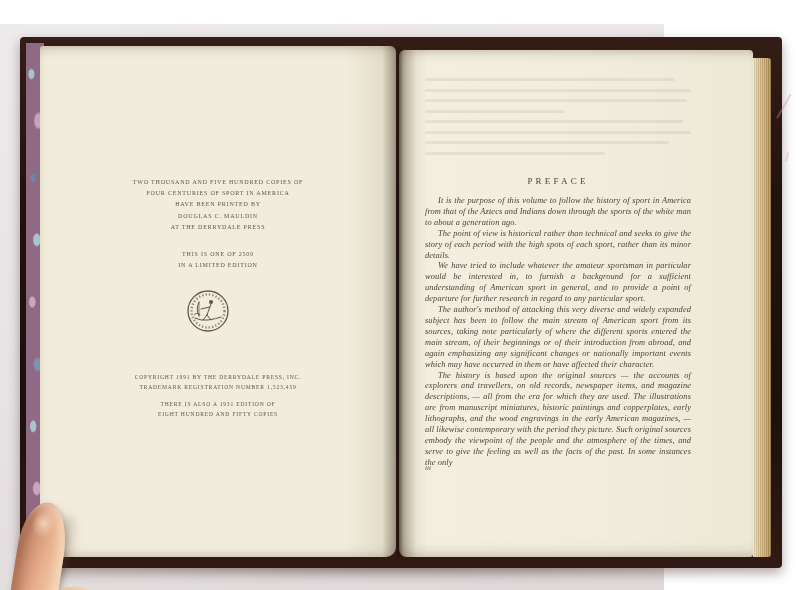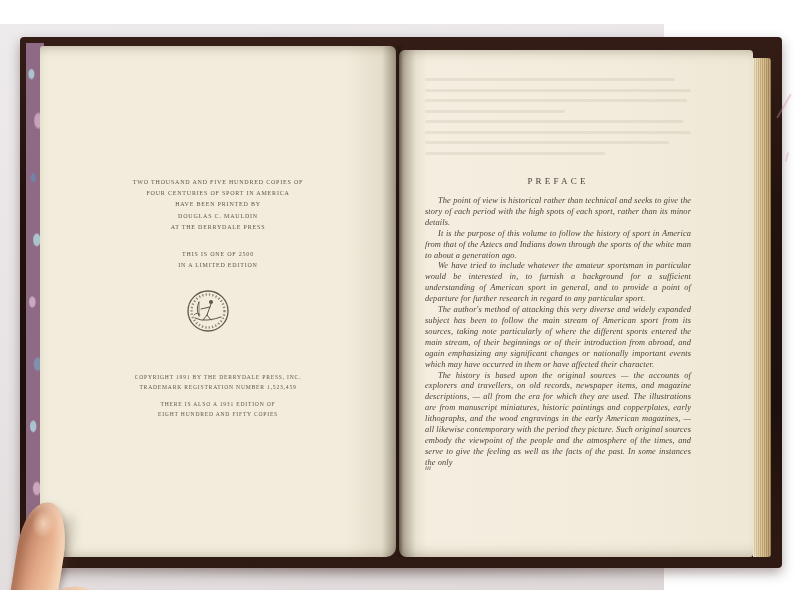--- a/index.html
+++ b/index.html
@@ -147,22 +147,22 @@
       <div class="gl" style="width:266px"></div>
       <div class="gl" style="width:262px"></div>
       <div class="gl" style="width:140px"></div>
       <div class="gl" style="width:258px"></div>
       <div class="gl" style="width:266px"></div>
       <div class="gl" style="width:244px"></div>
       <div class="gl" style="width:180px"></div>
     </div>
     <div class="abs rp-head">PREFACE</div>
     <div class="abs rp-body">
+      <p>It is the purpose of this volume to follow the history of sport in America from that of the Aztecs and Indians down through the sports of the white man to about a generation ago.</p>
       <p>The point of view is historical rather than technical and seeks to give the story of each period with the high spots of each sport, rather than its minor details.</p>
-      <p>It is the purpose of this volume to follow the history of sport in America from that of the Aztecs and Indians down through the sports of the white man to about a generation ago.</p>
       <p>We have tried to include whatever the amateur sportsman in particular would be interested in, to furnish a background for a sufficient understanding of American sport in general, and to provide a point of departure for further research in regard to any particular sport.</p>
       <p>The author's method of attacking this very diverse and widely expanded subject has been to follow the main stream of American sport from its sources, taking note particularly of where the different sports entered the main stream, of their beginnings or of their introduction from abroad, and again emphasizing any significant changes or nationally important events which may have occurred in them or have affected their character.</p>
       <p>The history is based upon the original sources — the accounts of explorers and travellers, on old records, newspaper items, and magazine descriptions, — all from the era for which they are used. The illustrations are from manuscript miniatures, historic paintings and copperplates, early lithographs, and the wood engravings in the early American magazines, — all likewise contemporary with the period they picture. Such original sources embody the viewpoint of the people and the atmosphere of the times, and serve to give the feeling as well as the facts of the past. In some instances the only</p>
     </div>
     <div class="abs rp-pagenum">iii</div>
   </div>
 
   <div class="abs gutter"></div>
   <div class="abs edge-stack"></div>
 

